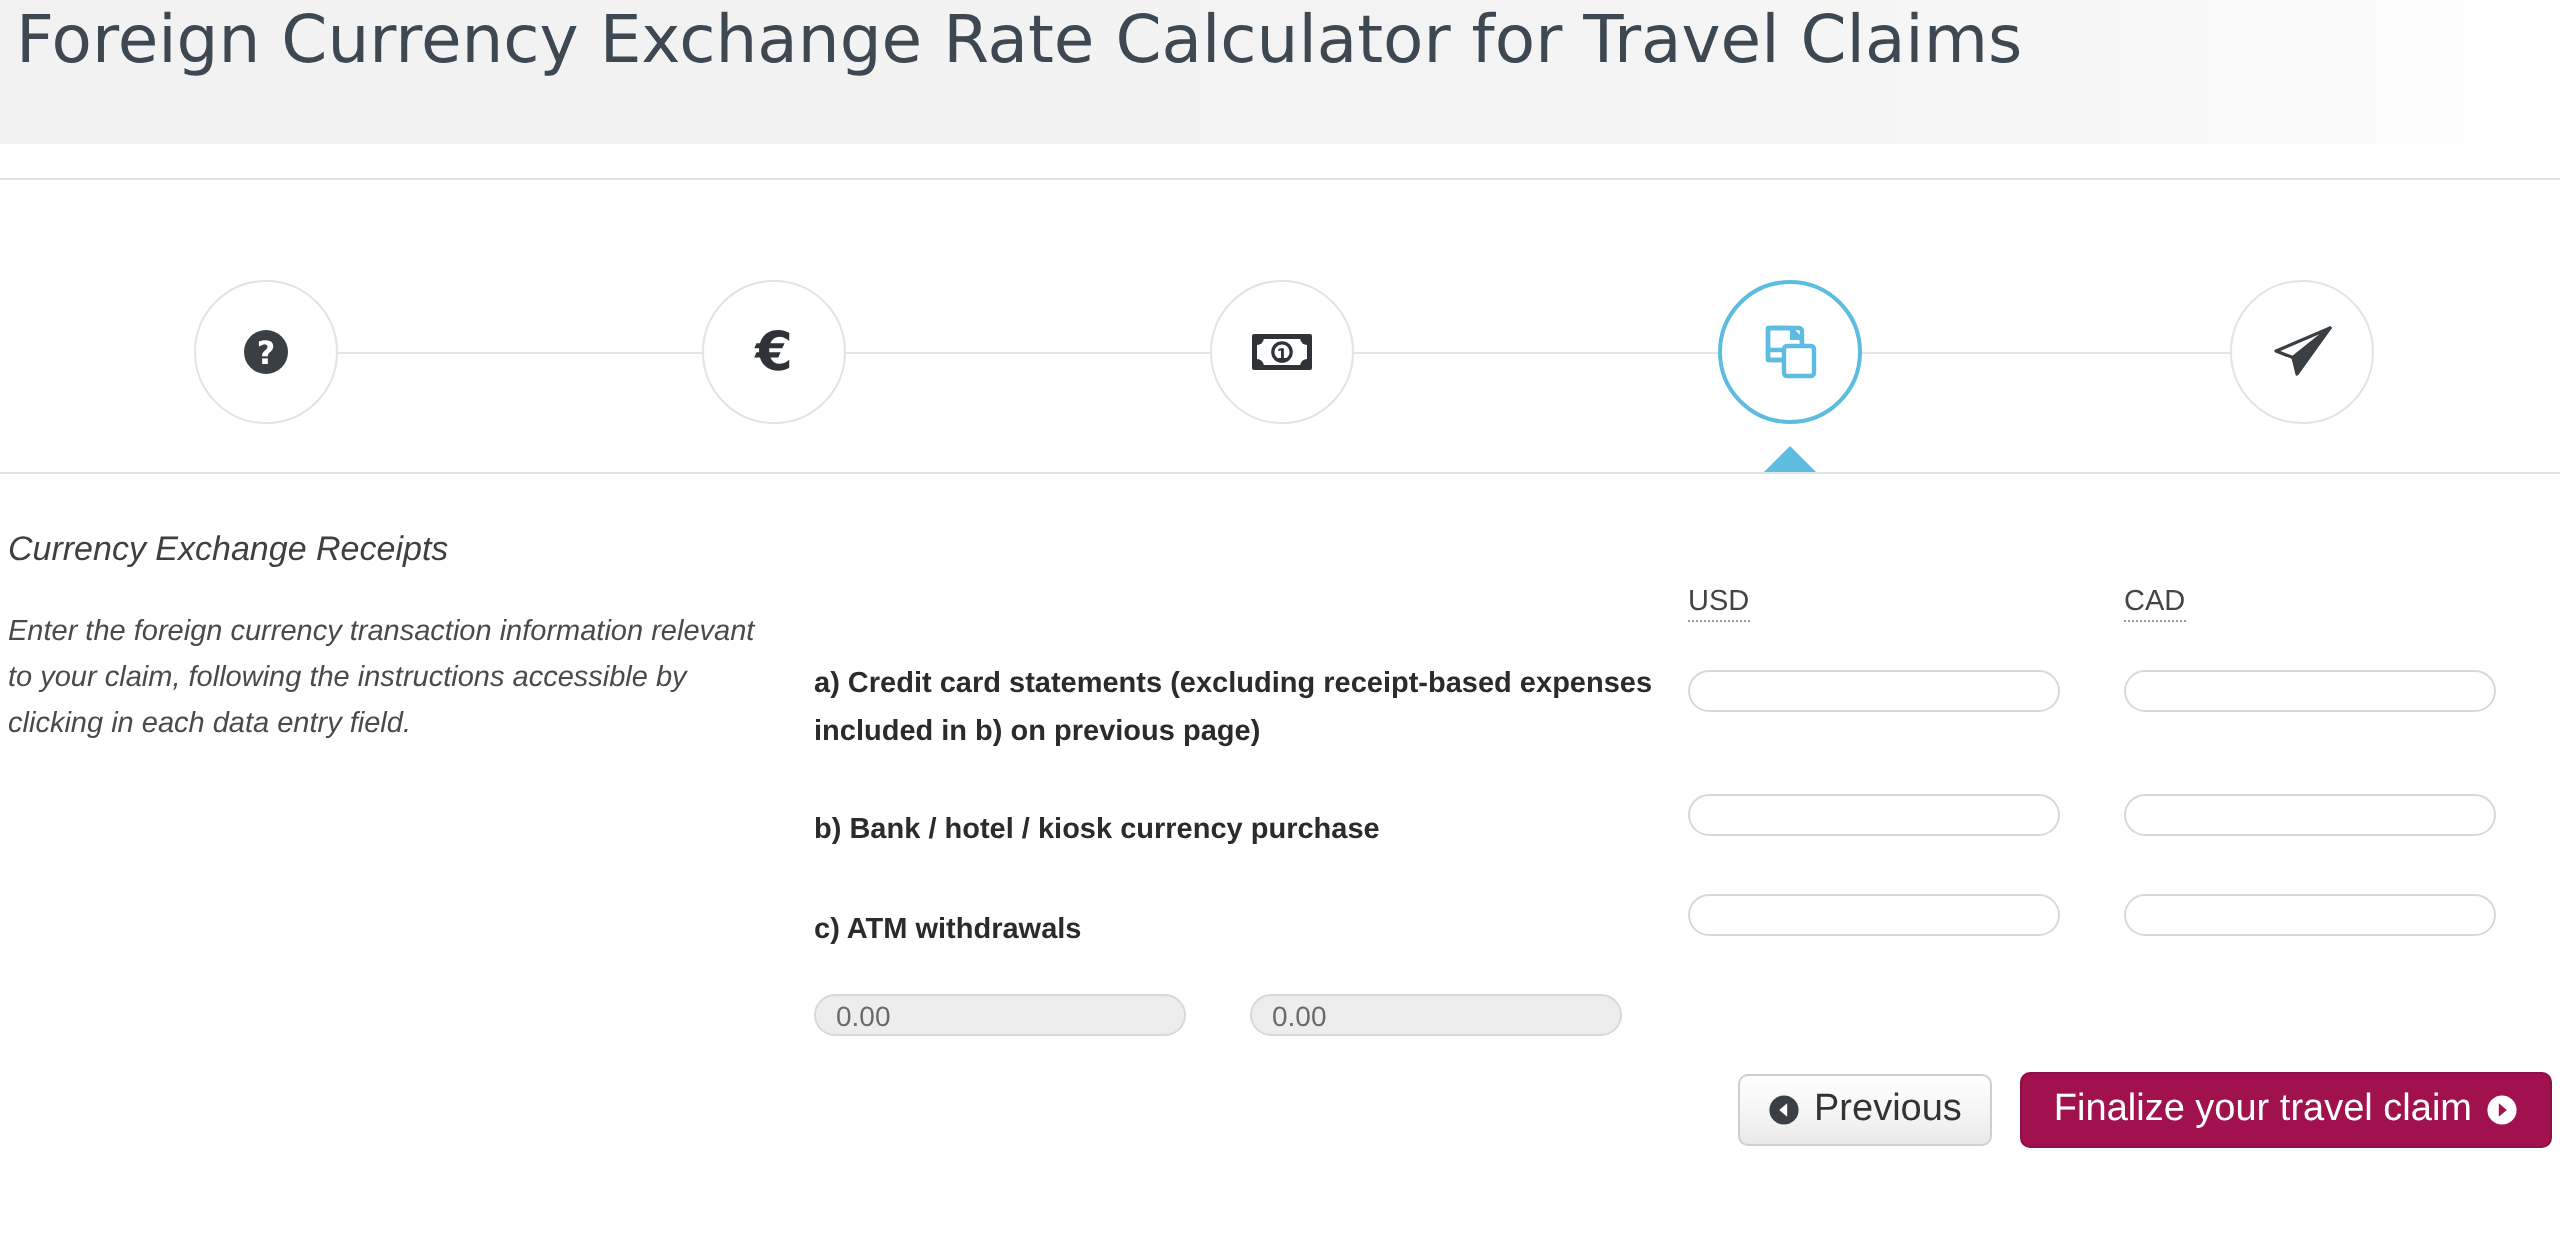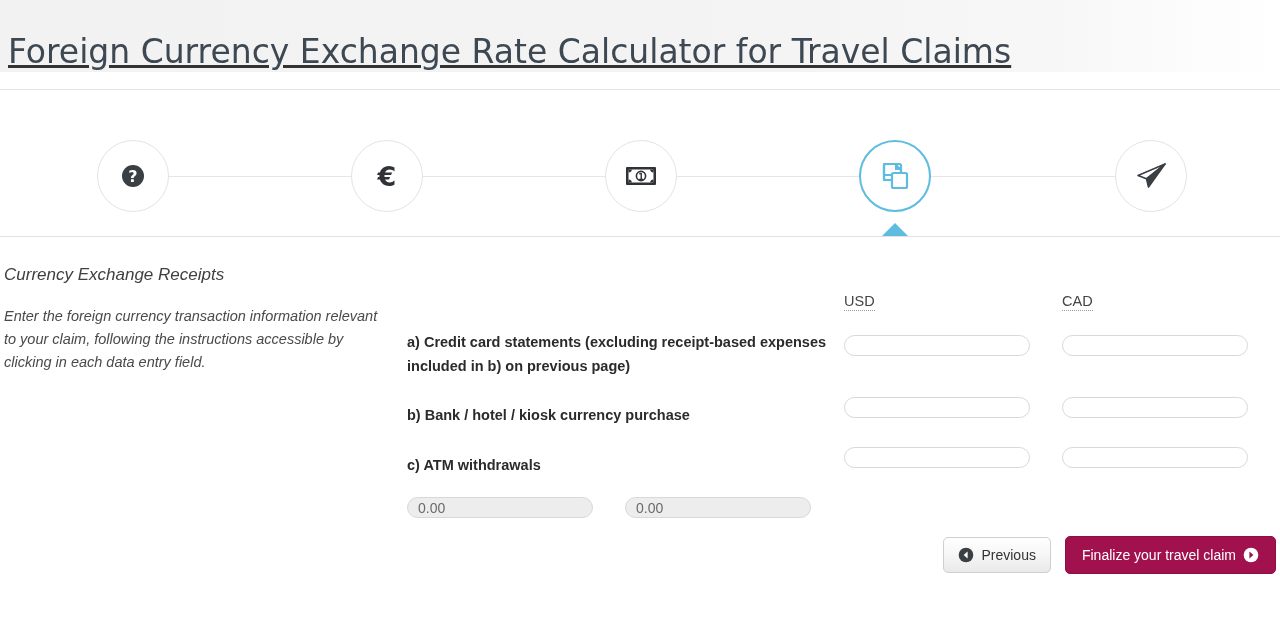--- a/index.html
+++ b/index.html
@@ -15,24 +15,23 @@
     color: #333333;
     overflow: hidden;
     position: relative;
   }
 
   
   .page-header {
     height: 72px;
     background: linear-gradient(to right, #f2f2f2 0%, #f3f3f3 55%, #f7f7f7 82%, #ffffff 100%);
     display: flex;
-    align-items: flex-end;
+    align-items: flex-start;
     padding: 0 0 0 8px;
     box-sizing: border-box;
-    text-decoration: underline;
   }
   .page-header h1 {
     margin: 0;
     font-family: "DejaVu Sans", sans-serif;
     font-weight: 400;
     font-size: 33px;
     line-height: 40px;
     color: #3d4852;
     letter-spacing: 0px;
     white-space: nowrap;
@@ -202,21 +201,21 @@
     justify-content: flex-end;
     align-items: center;
     margin-top: 18px;
     padding-right: 4px;
   }
   .btn {
     display: inline-flex;
     align-items: center;
     gap: 7px;
     font-family: "Liberation Sans", sans-serif;
-    font-size: 14px;
+    font-size: 19px;
     border-radius: 5px;
     cursor: pointer;
     box-sizing: border-box;
     white-space: nowrap;
   }
   .btn-prev {
     height: 36px;
     padding: 0 14px;
     background: linear-gradient(to bottom, #ffffff 0%, #f6f6f6 50%, #e9e9e9 100%);
     border: 1px solid #cfcfcf;

